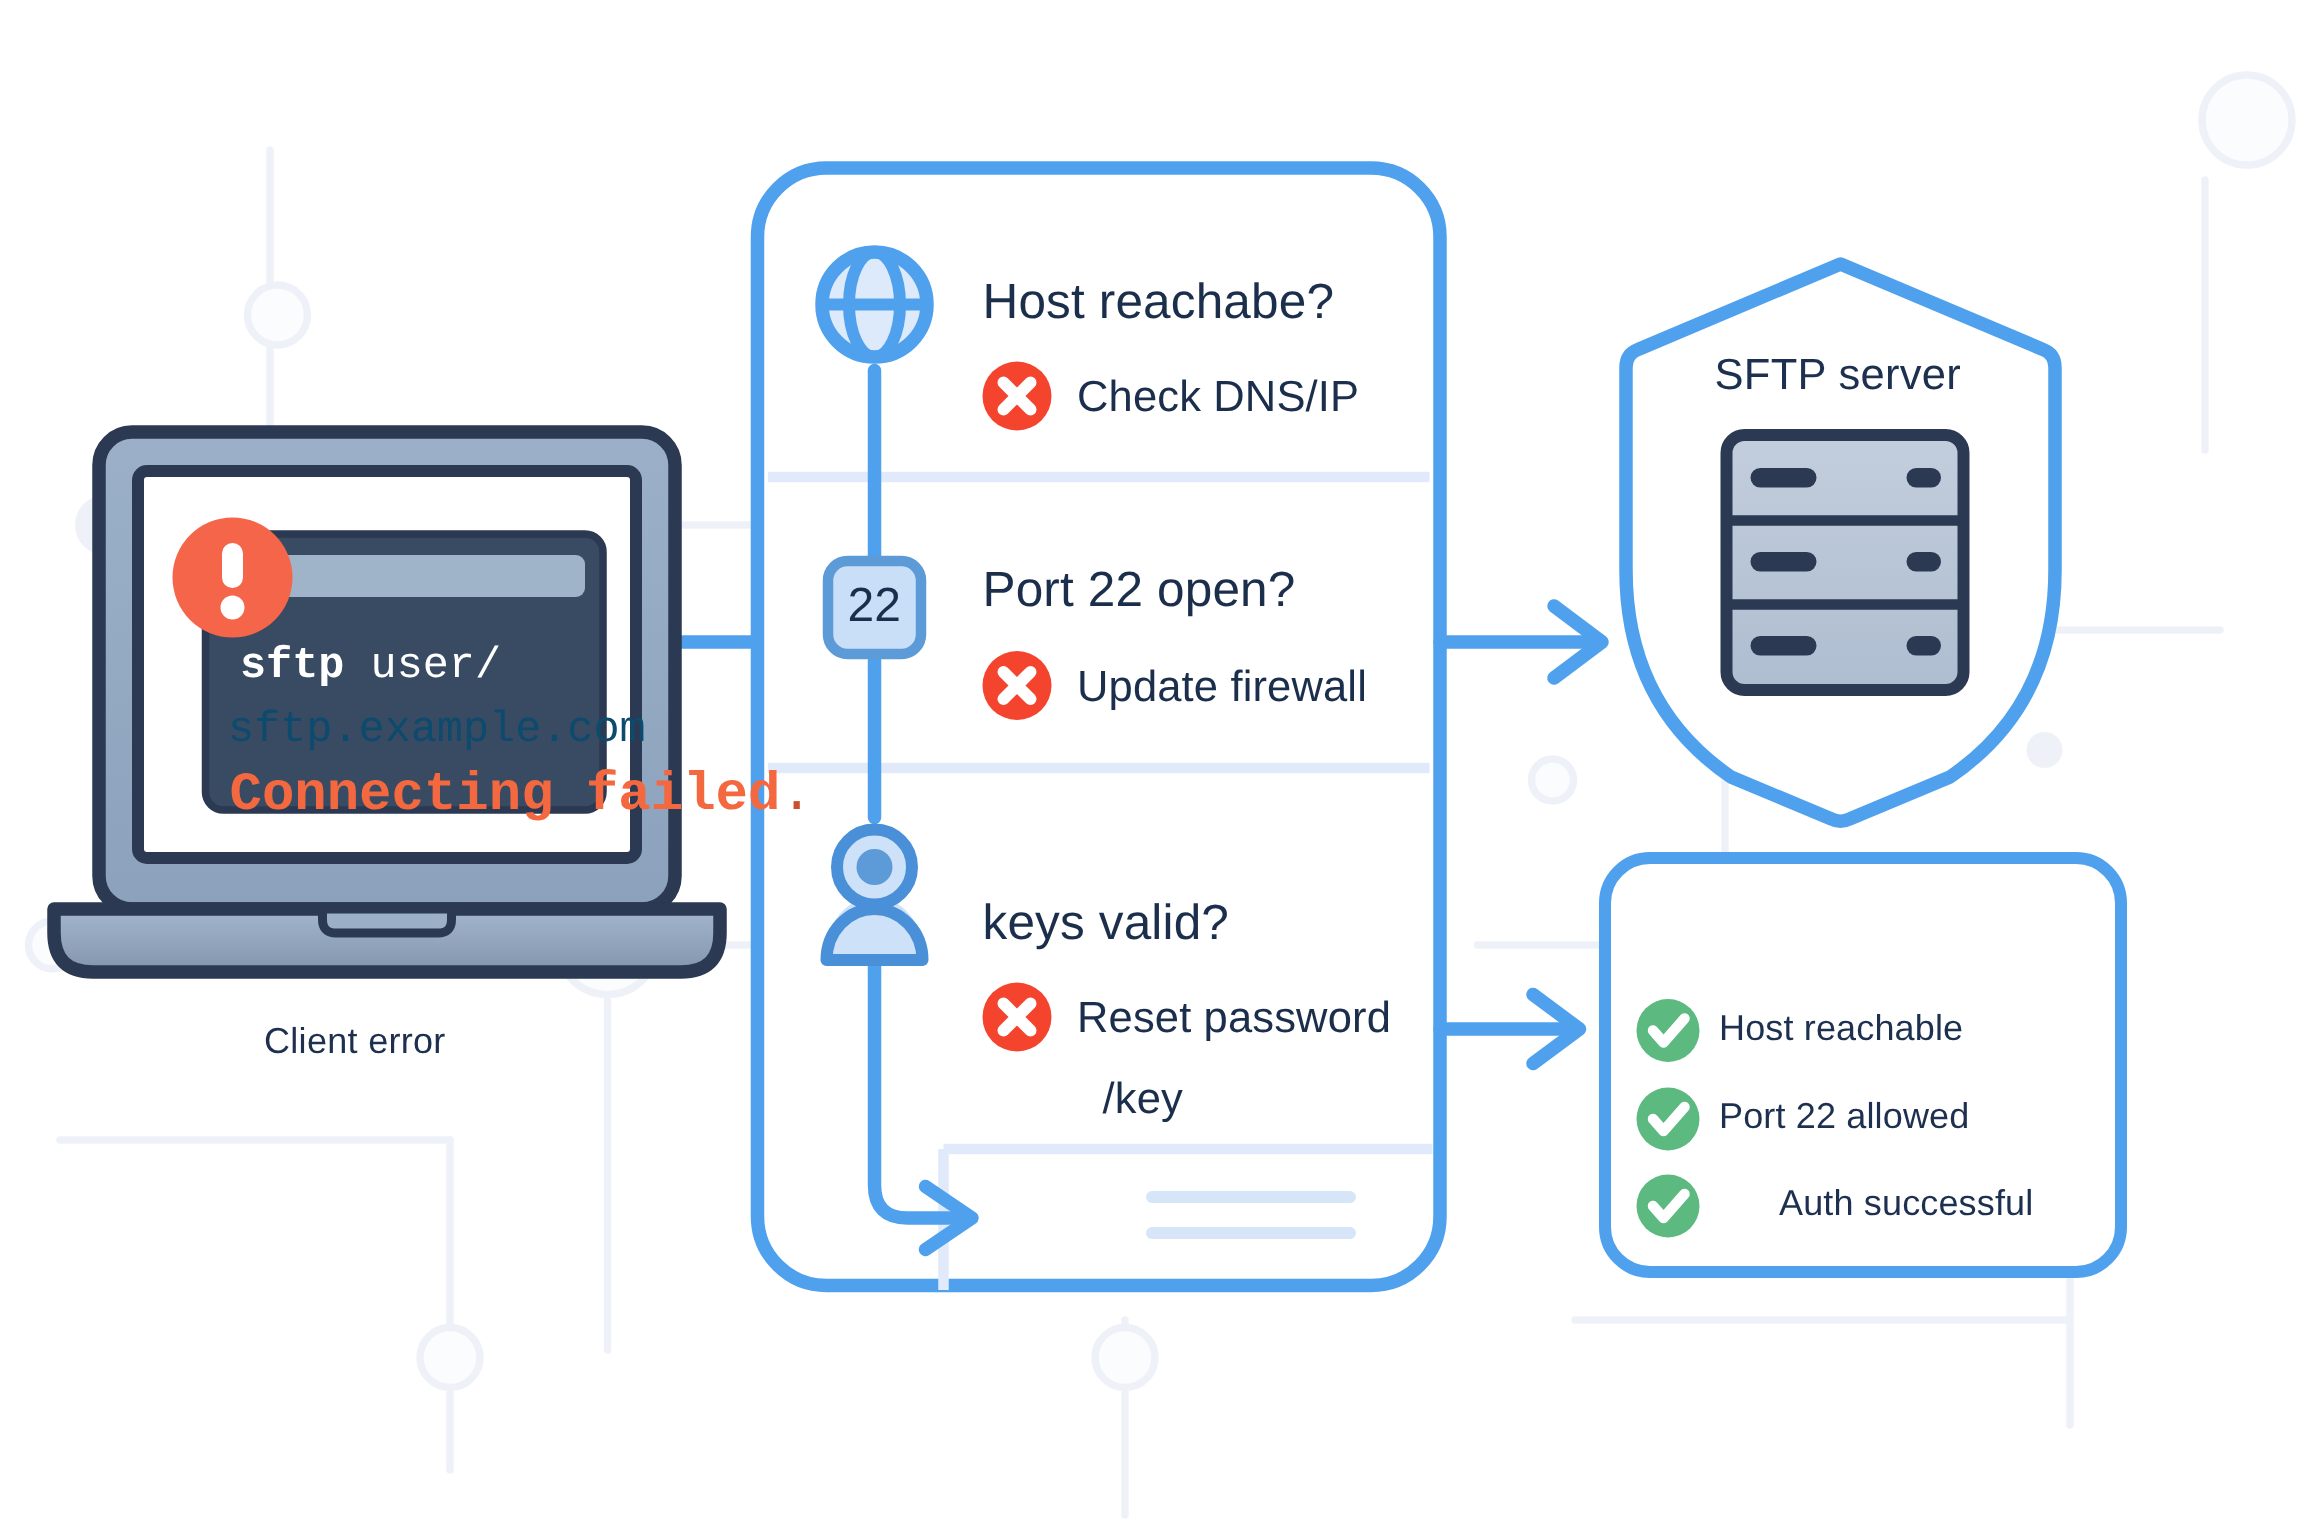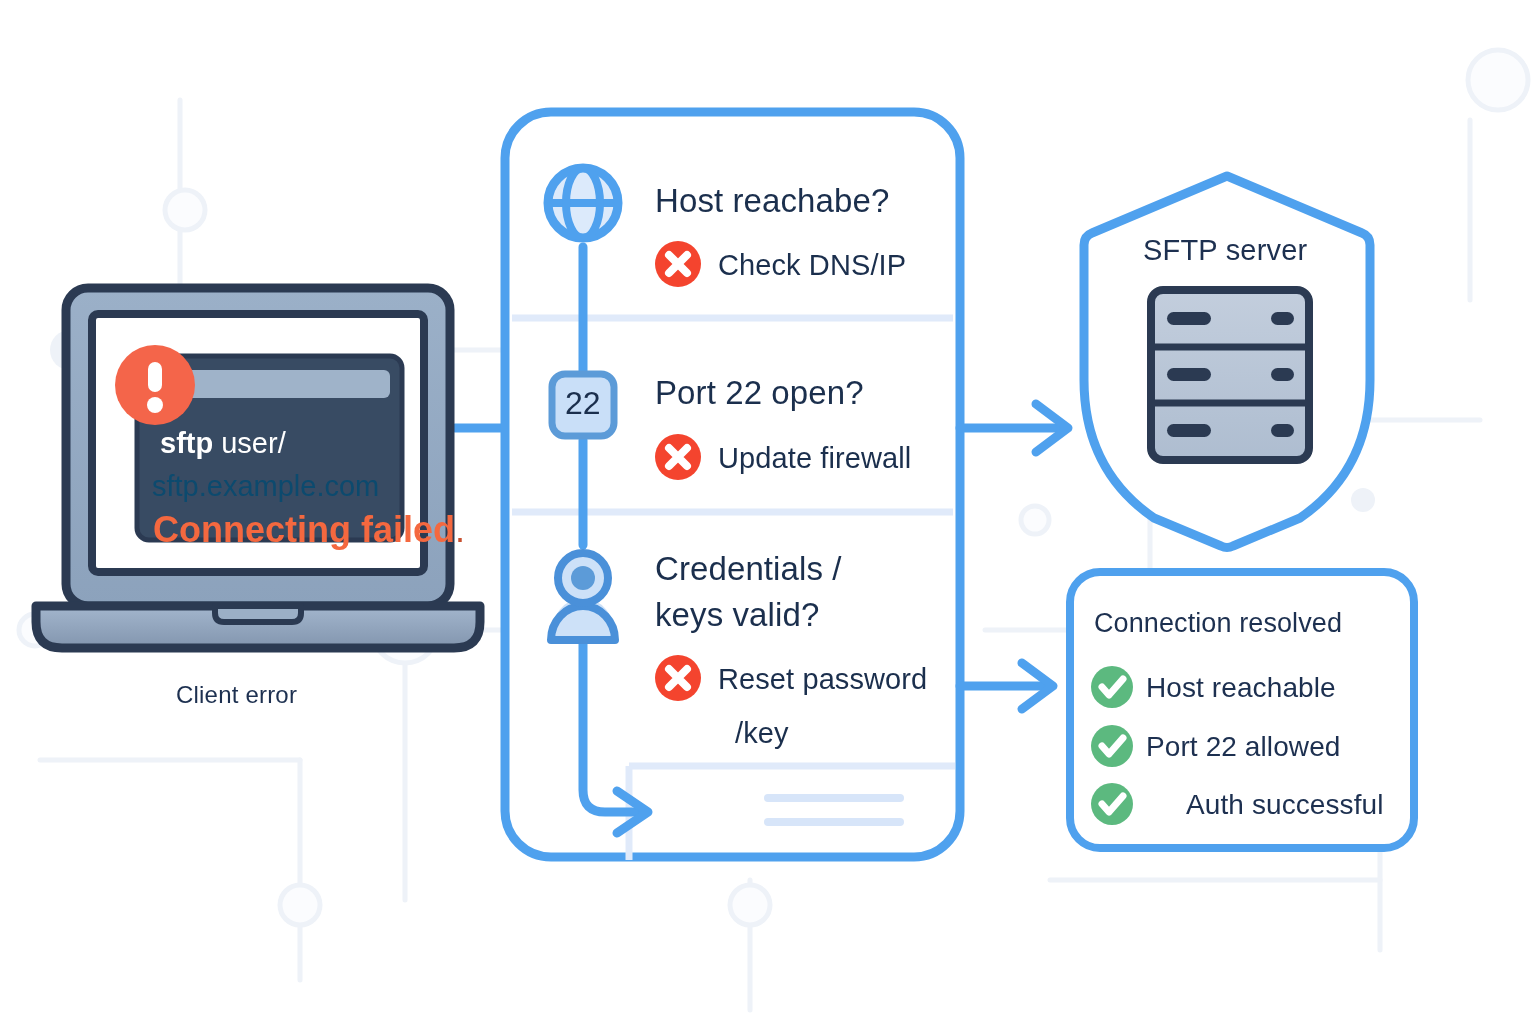--- a/index.html
+++ b/index.html
@@ -16,22 +16,22 @@
   .txt{position:absolute;color:#1e3050;white-space:pre;}
   .client-error-label{
     left:176px;top:681px;font-size:24px;color:#1d3050;letter-spacing:.2px;
   }
   .sftp-server-label{
     left:1143px;top:234px;font-size:29px;color:#1d3050;letter-spacing:.2px;
   }
   .q-title{font-size:33px;font-weight:400;color:#1b2f4d;letter-spacing:.1px;line-height:45px;}
   .q-action{font-size:29px;font-weight:400;color:#1b2f4d;letter-spacing:.1px;line-height:40px;}
   .res-title{font-size:27px;color:#1d3050;letter-spacing:.1px;}
-  .res-item{font-size:28px;color:#1d3050;letter-spacing:.1px;}
-  .term-line{position:absolute;white-space:pre;font-family:Liberation Sans, sans-serif;}
+  .res-item{font-size:24px;color:#1d3050;letter-spacing:.1px;}
+  .term-line{position:absolute;white-space:pre;font-family:Liberation Mono, monospace;}
   .term-cmd{left:160px;top:427px;font-size:29px;color:#ffffff;}
   .term-cmd b{font-weight:700;}
   .term-host{left:152px;top:470px;font-size:29px;color:#0c4a6e;}
   .term-fail{left:153px;top:509px;font-size:36px;color:#f4683f;font-weight:700;}
   .term-fail .dot{color:#c8502f;font-weight:400;}
 </style>
 </head>
 <body>
 
 <div id="stage">
@@ -215,25 +215,23 @@
 
   <div class="txt client-error-label">Client error</div>
 
   <div class="txt q-title" style="left:655px;top:178px;">Host reachabe?</div>
   <div class="txt q-action" style="left:718px;top:245px;">Check DNS/IP</div>
 
   <div class="txt" style="left:565px;top:385px;font-size:32px;color:#1b2f4d;">22</div>
   <div class="txt q-title" style="left:655px;top:370px;">Port 22 open?</div>
   <div class="txt q-action" style="left:718px;top:438px;">Update firewall</div>
 
-  <div class="txt q-title" style="left:655px;top:546px;">Credentials /</div>
   <div class="txt q-title" style="left:655px;top:592px;">keys valid?</div>
   <div class="txt q-action" style="left:718px;top:659px;">Reset password</div>
   <div class="txt q-action" style="left:718px;top:713px;margin-left:17px;">/key</div>
 
   <div class="txt sftp-server-label">SFTP server</div>
 
-  <div class="txt res-title" style="left:1094px;top:608px;">Connection resolved</div>
   <div class="txt res-item" style="left:1146px;top:672px;">Host reachable</div>
   <div class="txt res-item" style="left:1146px;top:731px;">Port 22 allowed</div>
   <div class="txt res-item" style="left:1146px;top:789px;margin-left:40px;">Auth successful</div>
 
 </div>
 
 </body></html>

